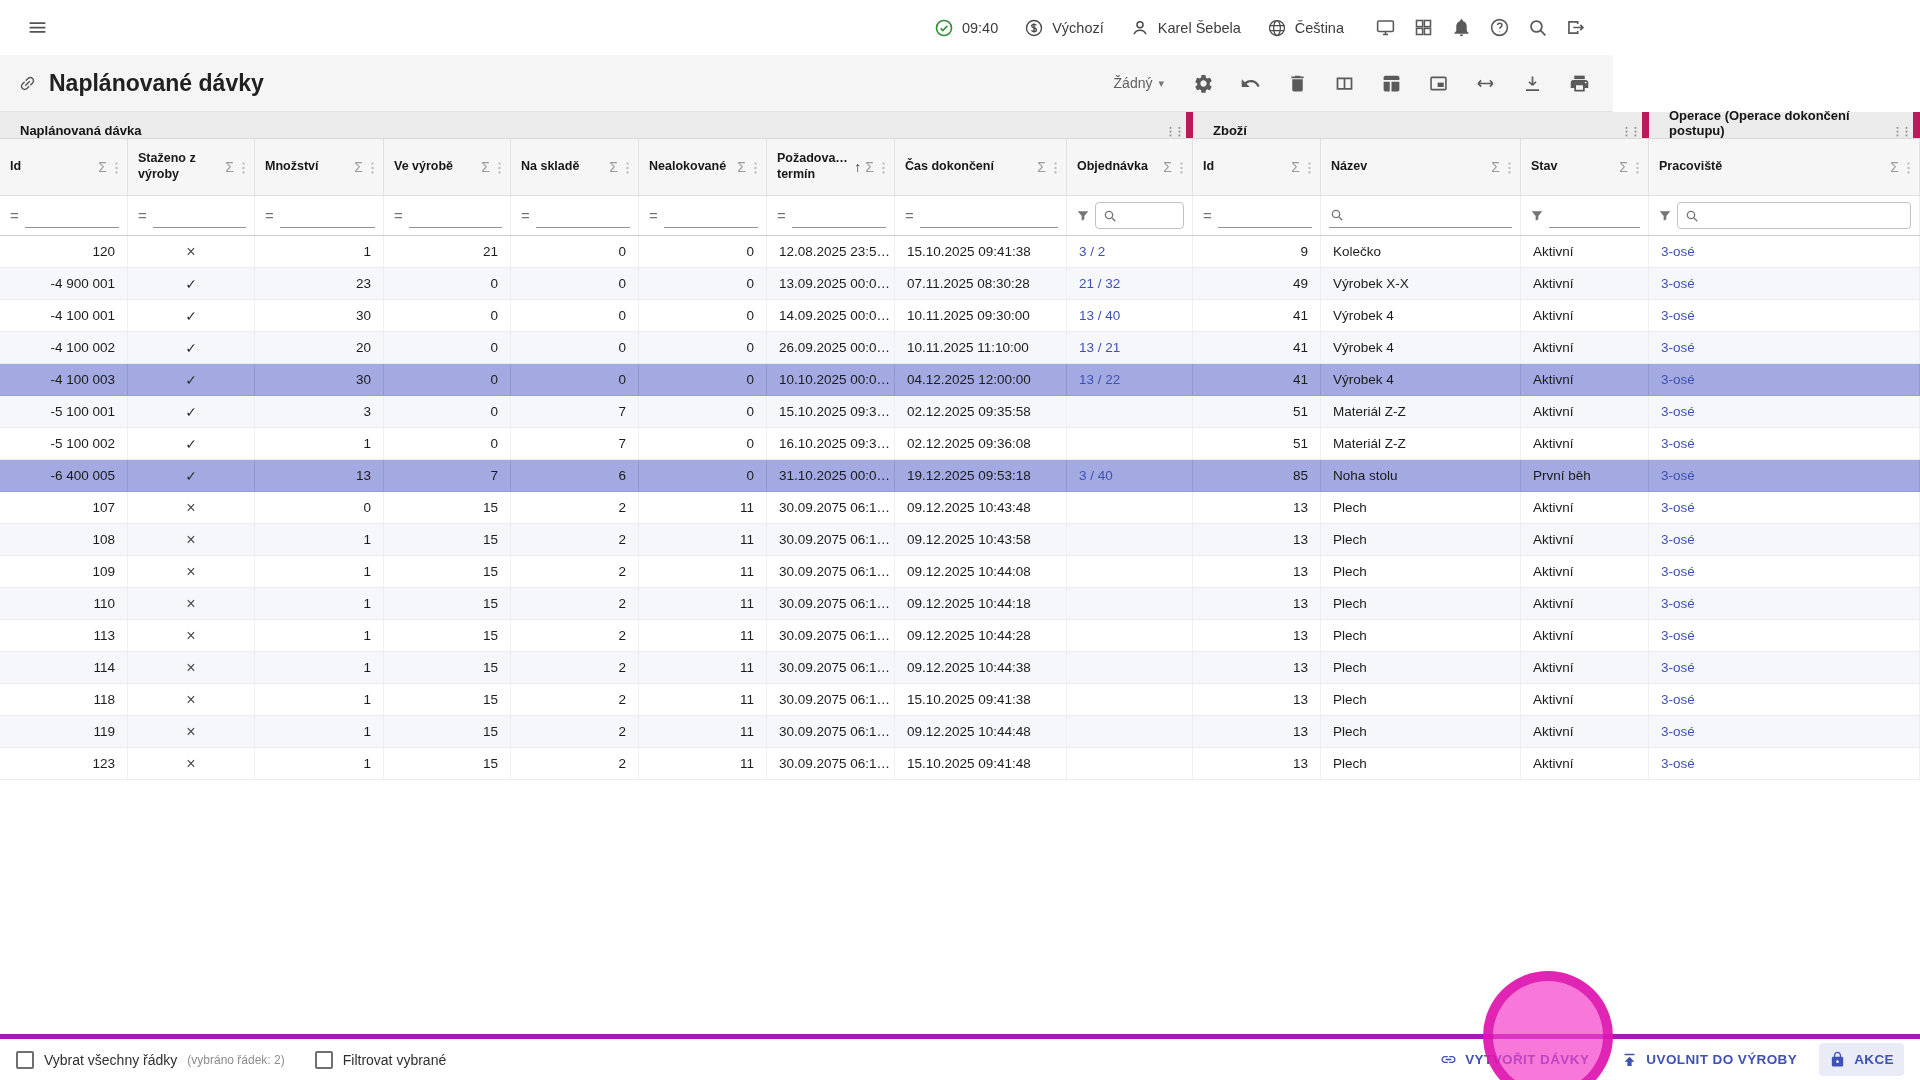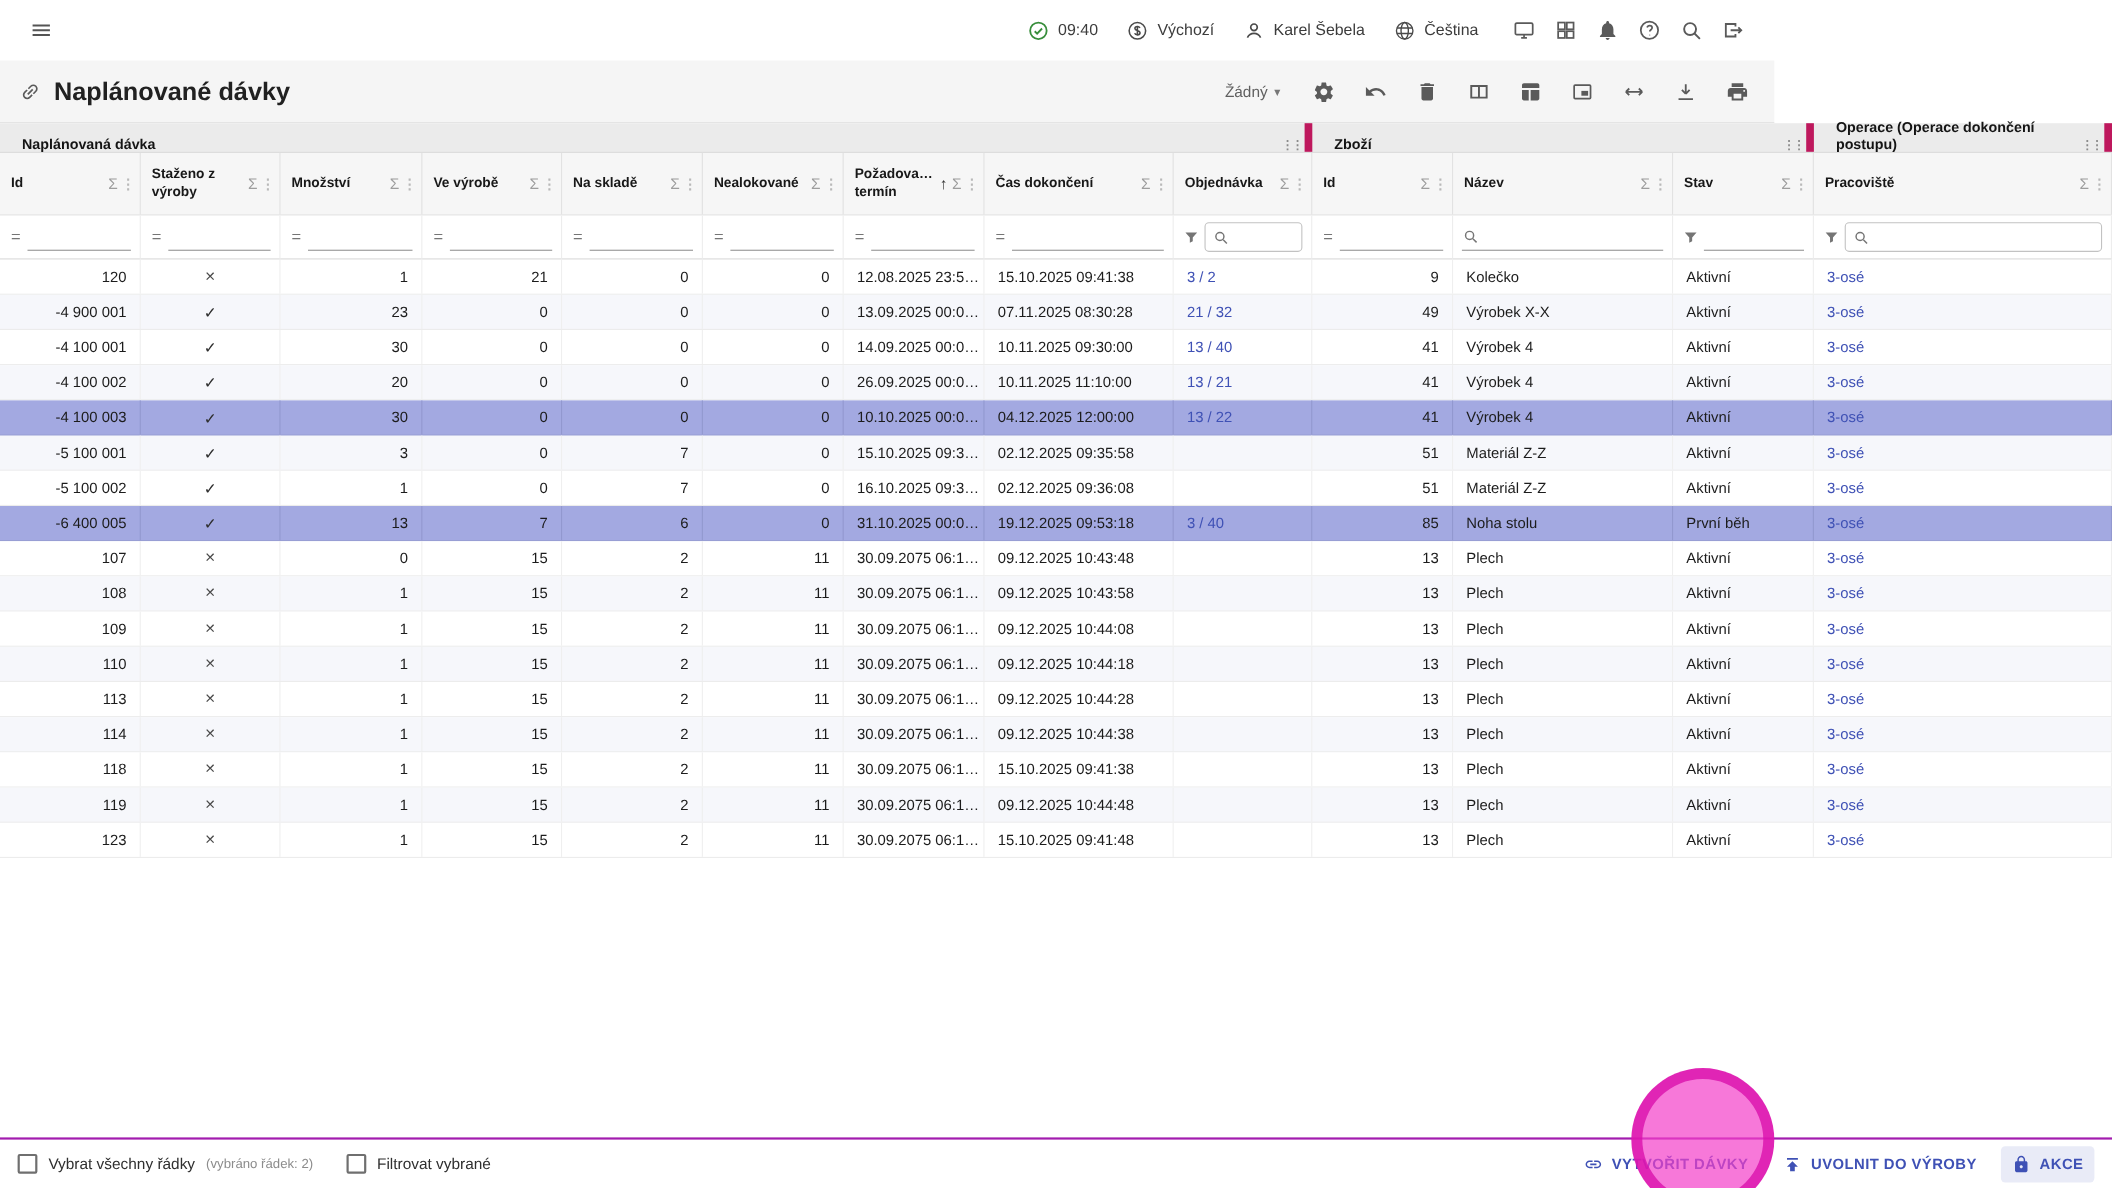--- a/index.html
+++ b/index.html
@@ -72,21 +72,21 @@
   .trow.selected .tcell{border-right-color:#9298cf}
   .a-right{justify-content:flex-end}
   .a-center{justify-content:center}
   .a-left{justify-content:flex-start}
   .cell-link{color:var(--accent,#3f51b5);cursor:pointer}
   .bool-true{font-size:14px;color:#2e2e2e}
   .bool-false{font-size:16px;color:#4a4a4a;line-height:1}
 
   
   .bottombar{position:absolute;bottom:0;left:0;width:1920px;height:46px;background:#fff;
-    border-top:2px solid #a21caf;display:flex;align-items:center;justify-content:space-between;
+    border-top:5px solid #a21caf;display:flex;align-items:center;justify-content:space-between;
     padding:0 16px;z-index:10}
   .foot-left{display:flex;align-items:center;gap:10px}
   .cbx{width:18px;height:18px;border:2px solid #6f6f6f;border-radius:2px;display:inline-block;
     cursor:pointer;flex:none}
   .foot-label{font-size:14px;color:#2f2f2f}
   .foot-sub{font-size:12px;color:#8c8c8c;margin-right:20px}
   .foot-right{display:flex;align-items:flex-start;gap:12px}
   .fbtn{display:flex;align-items:center;gap:8px;background:none;border:none;
     color:var(--accent,#3f51b5);font-weight:700;font-size:13.5px;letter-spacing:.4px;
     cursor:pointer;padding:8px 10px;border-radius:4px;font-family:inherit}

